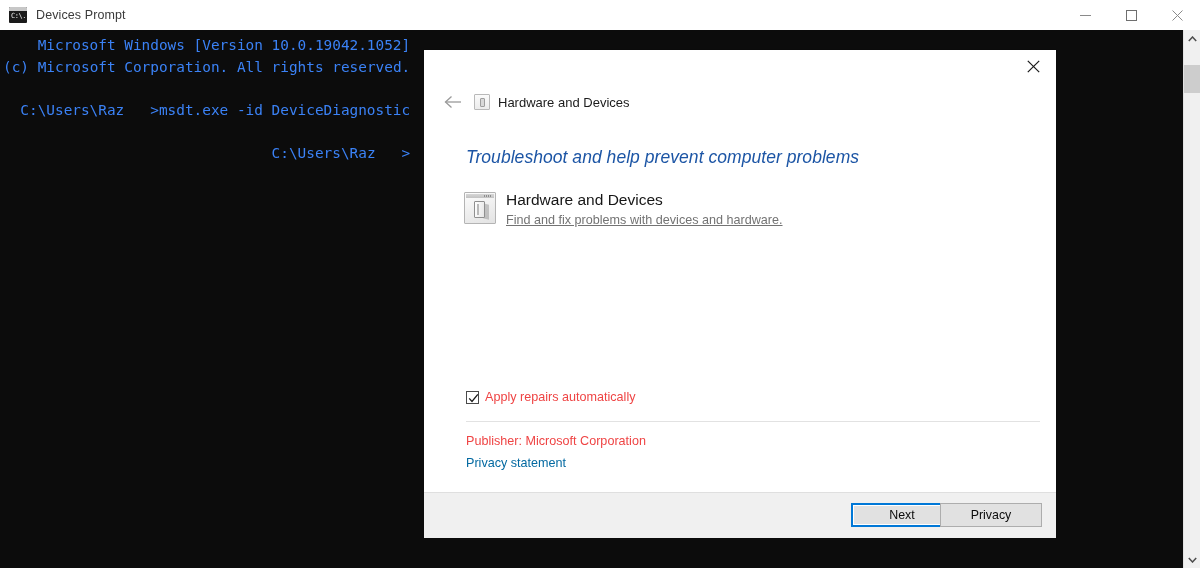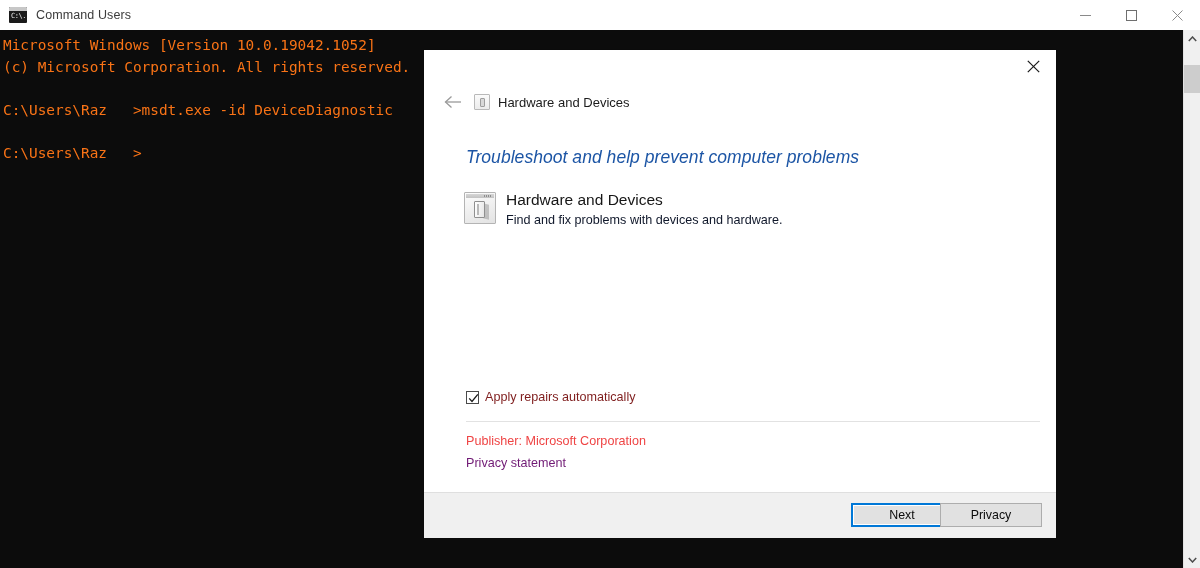--- a/index.html
+++ b/index.html
@@ -84,23 +84,24 @@
     width: 1200px;
     height: 538px;
     background: #0c0c0c;
   }
   .cmd-text {
     position: absolute;
     left: 3px; top: 5px;
     font-family: "DejaVu Sans Mono", monospace;
     font-size: 14.4px;
     line-height: 21.5px;
-    color: #f97316;
+    color: #3b82f6;
     white-space: pre;
     letter-spacing: 0px;
+    text-align: right;
   }
 
   
   .scrollbar {
     position: absolute;
     right: 0; top: 30px;
     width: 17px;
     height: 538px;
     background: #f0f0f0;
     border-left: 1px solid #e2e2e2;
@@ -232,45 +233,46 @@
     transform: skewY(12deg);
   }
   .item-title {
     font-size: 15.5px;
     color: #161616;
     line-height: 19px;
     font-family: "Liberation Sans", sans-serif;
   }
   .item-desc {
     font-size: 12.6px;
-    color: #0f172a;
+    color: #737373;
     line-height: 18px;
     margin-top: 2px;
     font-family: "Liberation Sans", sans-serif;
+    text-decoration: underline;
   }
 
   .apply-row {
     position: absolute;
     left: 42px; top: 340px;
     display: flex;
     align-items: center;
   }
   .chk {
     width: 13px; height: 13px;
     border: 1px solid #4a4a4a;
     box-sizing: border-box;
     background: #fff;
     margin-right: 6px;
     position: relative;
     flex: none;
   }
   .chk svg { position:absolute; left:1px; top:1px; }
   .apply-label {
     font-size: 12.6px;
-    color: #7f1d1d;
+    color: #ef4444;
     font-family: "Liberation Sans", sans-serif;
   }
 
   .divider {
     position: absolute;
     left: 42px; top: 371px;
     width: 574px;
     height: 1px;
     background: #e2e2e2;
   }
@@ -279,21 +281,21 @@
     position: absolute;
     left: 42px; top: 384px;
     font-size: 12.6px;
     color: #ef4444;
     font-family: "Liberation Sans", sans-serif;
   }
   .privacy {
     position: absolute;
     left: 42px; top: 406px;
     font-size: 12.6px;
-    color: #701a75;
+    color: #0369a1;
     text-decoration: none;
     cursor: pointer;
     font-family: "Liberation Sans", sans-serif;
   }
 
   .dlg-footer {
     position: absolute;
     left: 0; bottom: 0;
     width: 632px;
     height: 46px;
@@ -327,21 +329,21 @@
   }
   .btn-cancel { right: 14px; }
 </style>
 </head>
 <body>
 
 <div class="cmd-window">
 
   <div class="cmd-titlebar">
     <div class="cmd-title-icon"></div>
-    <div class="cmd-title-text">Command Users</div>
+    <div class="cmd-title-text">Devices Prompt</div>
 
     <div class="win-controls">
       <div class="win-btn">
         <svg width="11" height="11" viewBox="0 0 11 11">
             <line x1="0" y1="5.5" x2="11" y2="5.5" stroke="#8a8a8a" stroke-width="1"></line>
           </svg>
       </div>
       <div class="win-btn">
         <svg width="11" height="11" viewBox="0 0 11 11">
             <rect x="0.5" y="0.5" width="10" height="10" fill="none" stroke="#6f6f6f" stroke-width="1"></rect>

